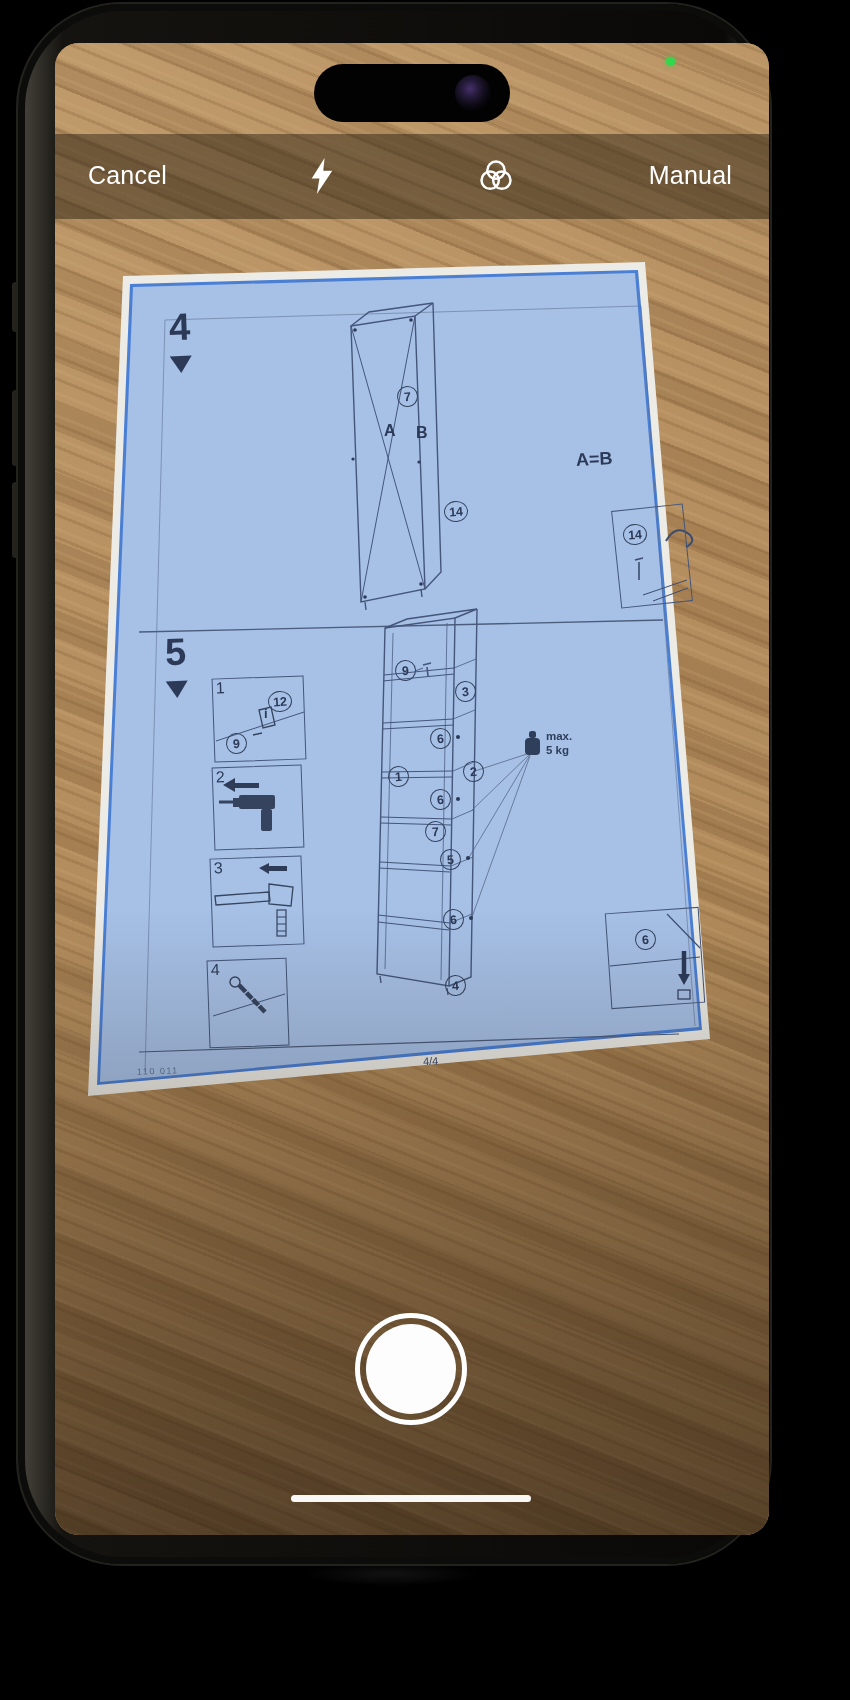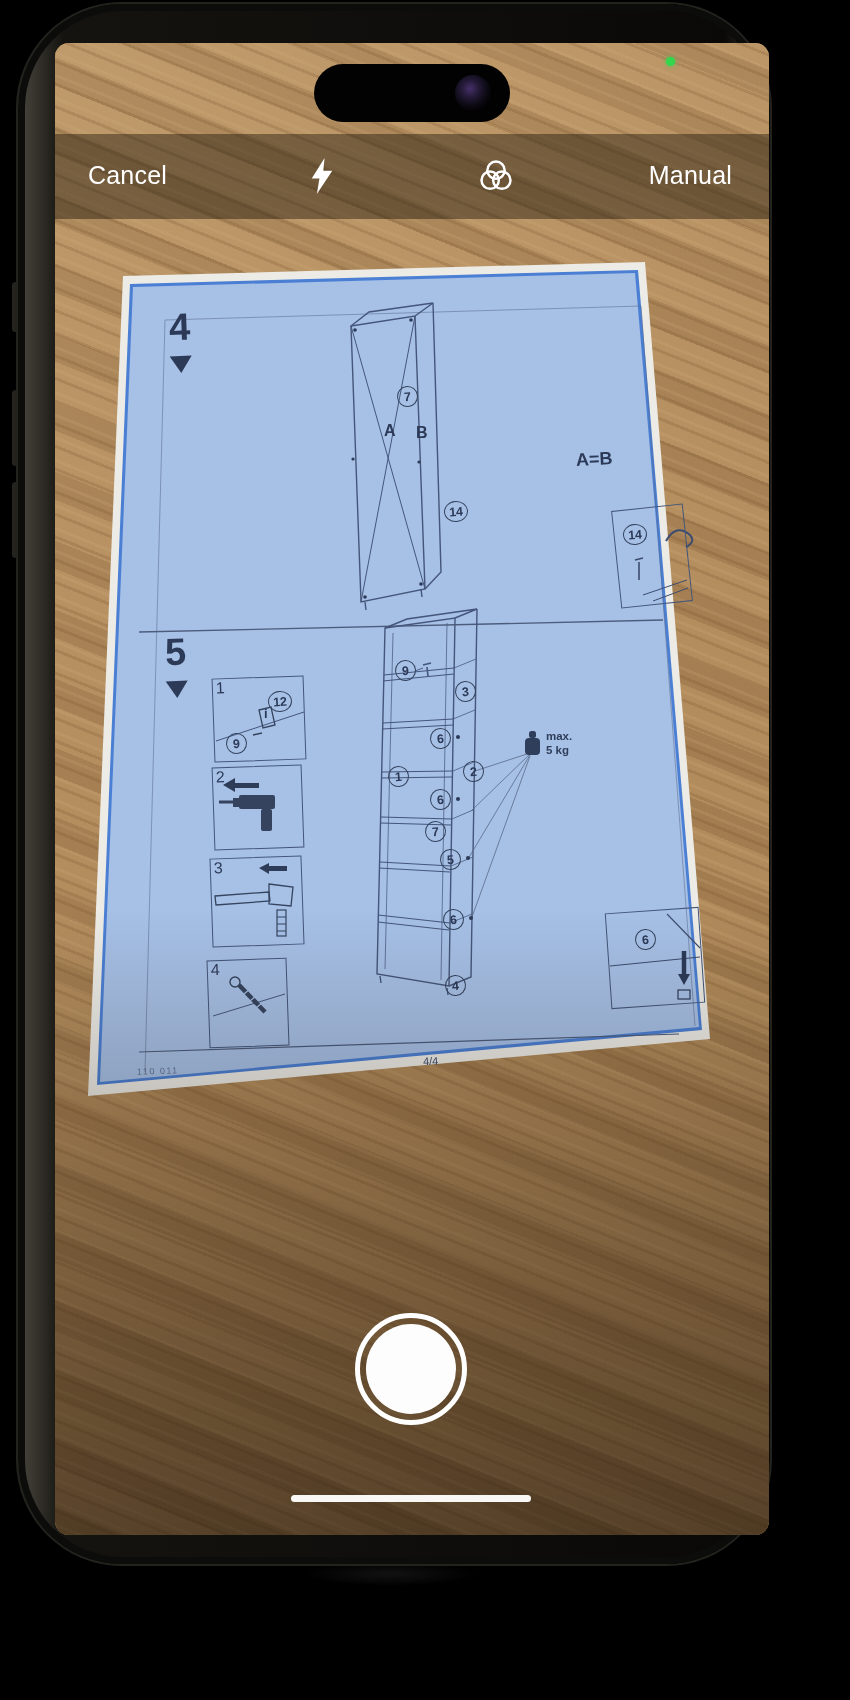--- a/index.html
+++ b/index.html
@@ -8,21 +8,21 @@
 
   
   .side-btn{position:absolute;background:#3a382f;border-radius:3.5px;}
   .phone-body{position:absolute;left:18px;top:4px;width:752px;height:1560px;
     border-radius:104px;
     background:linear-gradient(90deg,#4a483f,#15130f 6%,#0a0908 94%,#4a483f);
     box-shadow:0 0 0 2px #23221d, inset 0 0 0 7px #0c0c0b, 0 8px 40px rgba(0,0,0,.9);}
   .phone-glow{position:absolute;left:300px;top:1560px;width:180px;height:26px;
     background:radial-gradient(ellipse at center,#202020,transparent 70%);}
   .screen{position:absolute;left:37px;top:39px;width:714px;height:1492px;
-    border-radius:14px;overflow:hidden;background:#b18c5e;
+    border-radius:24px;overflow:hidden;background:#b18c5e;
     box-shadow:inset 0 0 46px rgba(0,0,0,.3);}
   .wood{position:absolute;inset:0;
     background:
       repeating-linear-gradient(22deg, rgba(110,74,38,.20) 0 3px, rgba(0,0,0,0) 3px 8px,
         rgba(216,180,130,.16) 8px 11px, rgba(0,0,0,0) 11px 21px),
       repeating-linear-gradient(22deg, rgba(86,56,26,.13) 0 26px, rgba(205,168,118,.12) 26px 64px),
       linear-gradient(160deg,#bd9869 0%,#b18a5b 45%,#a37e4f 100%);}
   .wood-shade-bottom{position:absolute;inset:0;
     background:linear-gradient(to bottom, rgba(0,0,0,0) 58%, rgba(26,15,6,.38) 85%, rgba(18,10,4,.55) 100%);}
 

